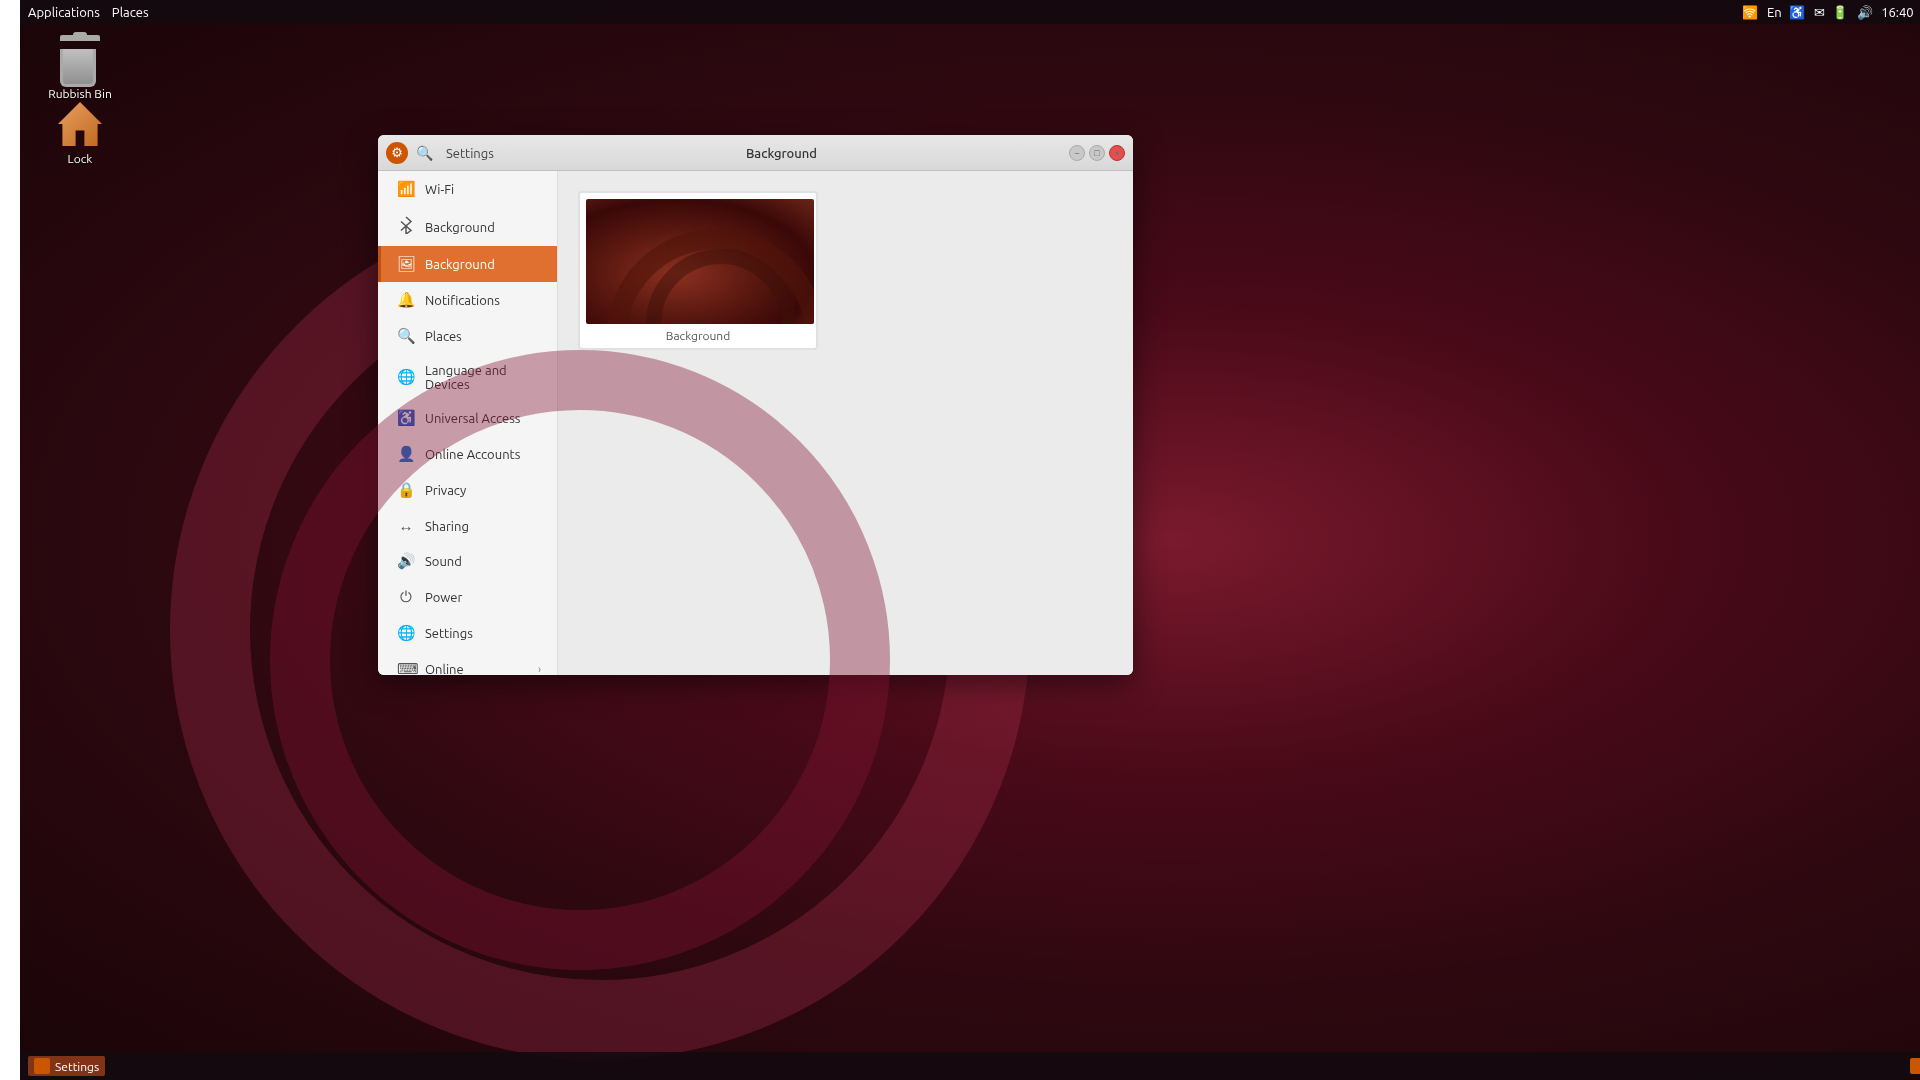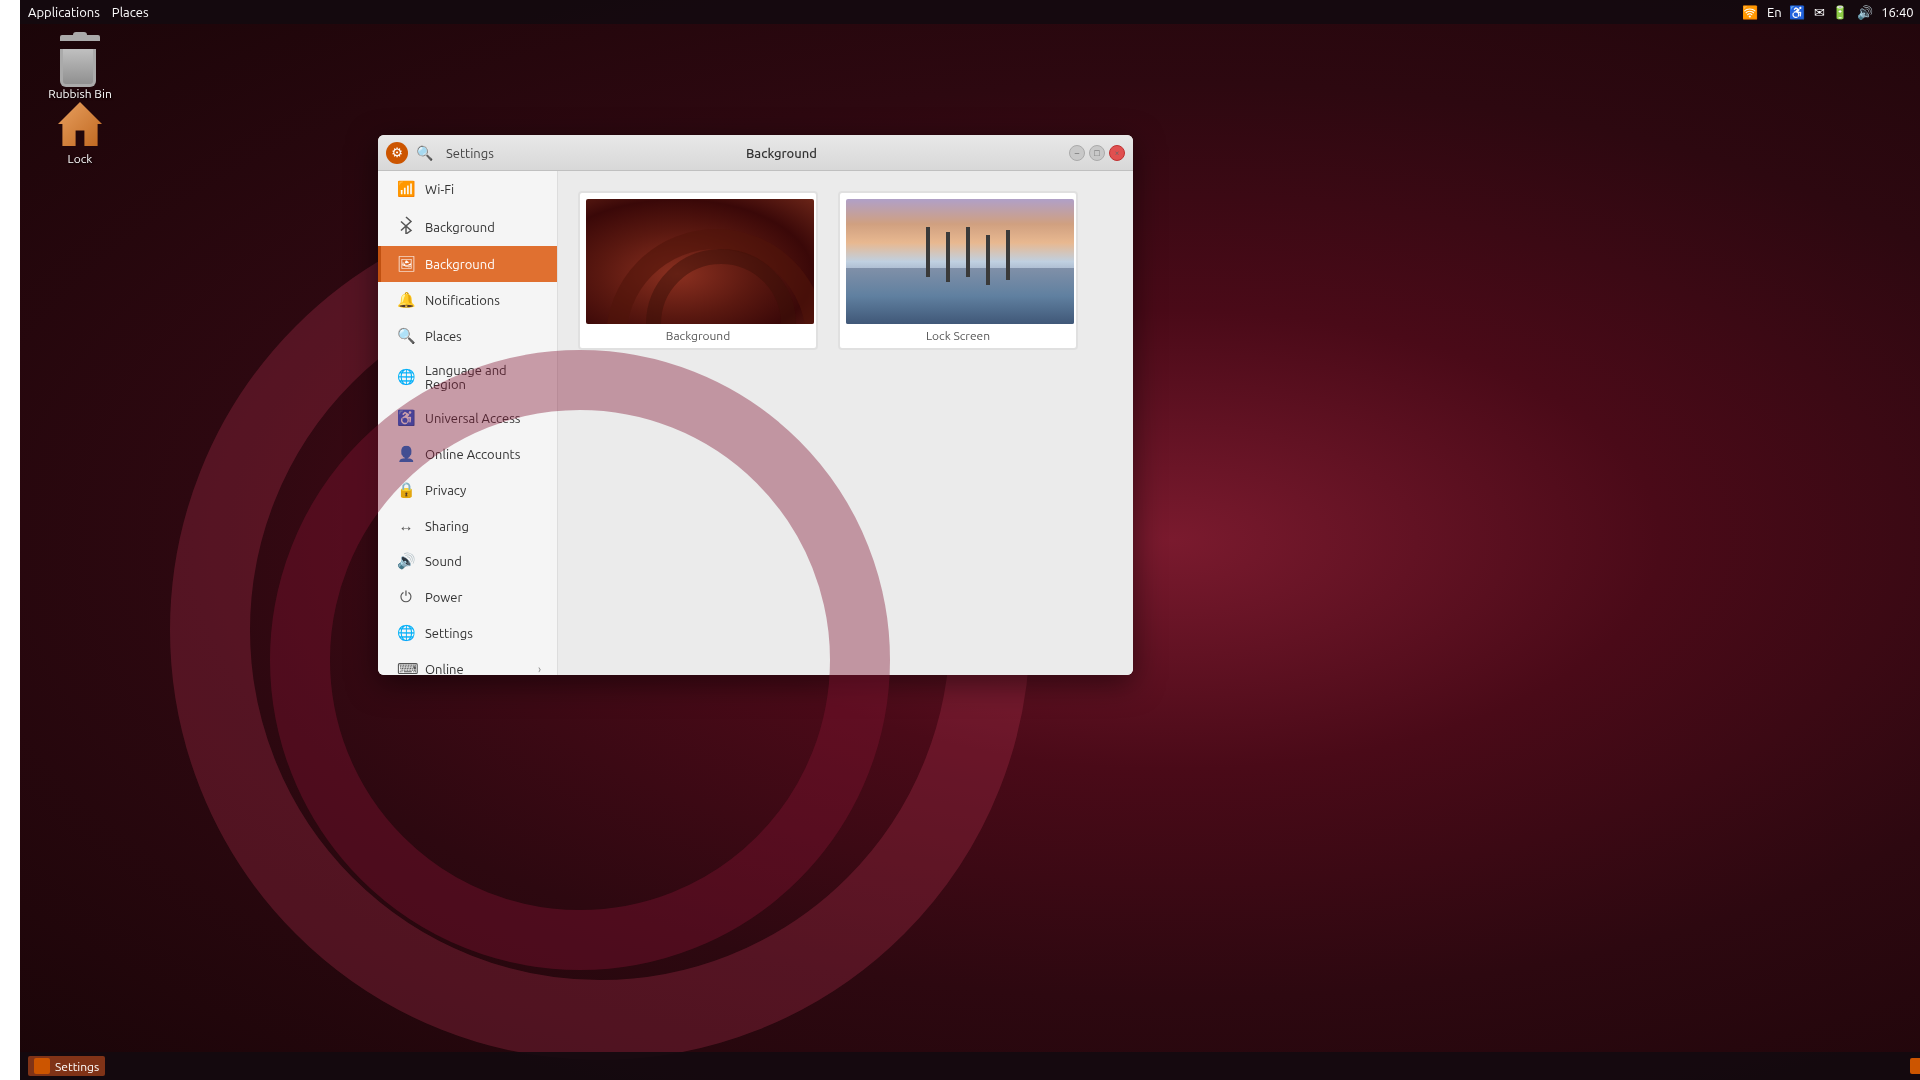--- a/index.html
+++ b/index.html
@@ -487,21 +487,21 @@
         <div class="sidebar-item">
           <span class="sidebar-icon">🔔</span>
           <span class="sidebar-item-label">Notifications</span>
         </div>
         <div class="sidebar-item">
           <span class="sidebar-icon">🔍</span>
           <span class="sidebar-item-label">Places</span>
         </div>
         <div class="sidebar-item">
           <span class="sidebar-icon">🌐</span>
-          <span class="sidebar-item-label">Language and Region</span>
+          <span class="sidebar-item-label">Language and Devices</span>
         </div>
         <div class="sidebar-item">
           <span class="sidebar-icon">♿</span>
           <span class="sidebar-item-label">Universal Access</span>
         </div>
         <div class="sidebar-item">
           <span class="sidebar-icon">👤</span>
           <span class="sidebar-item-label">Online Accounts</span>
         </div>
         <div class="sidebar-item">
@@ -535,26 +535,20 @@
       <div class="main-content">
         <div class="wallpaper-grid">
 
           <div class="wallpaper-card">
             <div class="wallpaper-thumb">
               <div class="wallpaper-bg"></div>
             </div>
             <div class="wallpaper-label">Background</div>
           </div>
 
-          <div class="wallpaper-card">
-            <div class="wallpaper-thumb">
-              <div class="wallpaper-lock"></div>
-            </div>
-            <div class="wallpaper-label">Lock Screen</div>
-          </div>
 
         </div>
       </div>
     </div>
   </div>
 
   <div class="taskbar">
     <div class="taskbar-btn">
       <div class="taskbar-icon"></div>
       <span>Settings</span>

